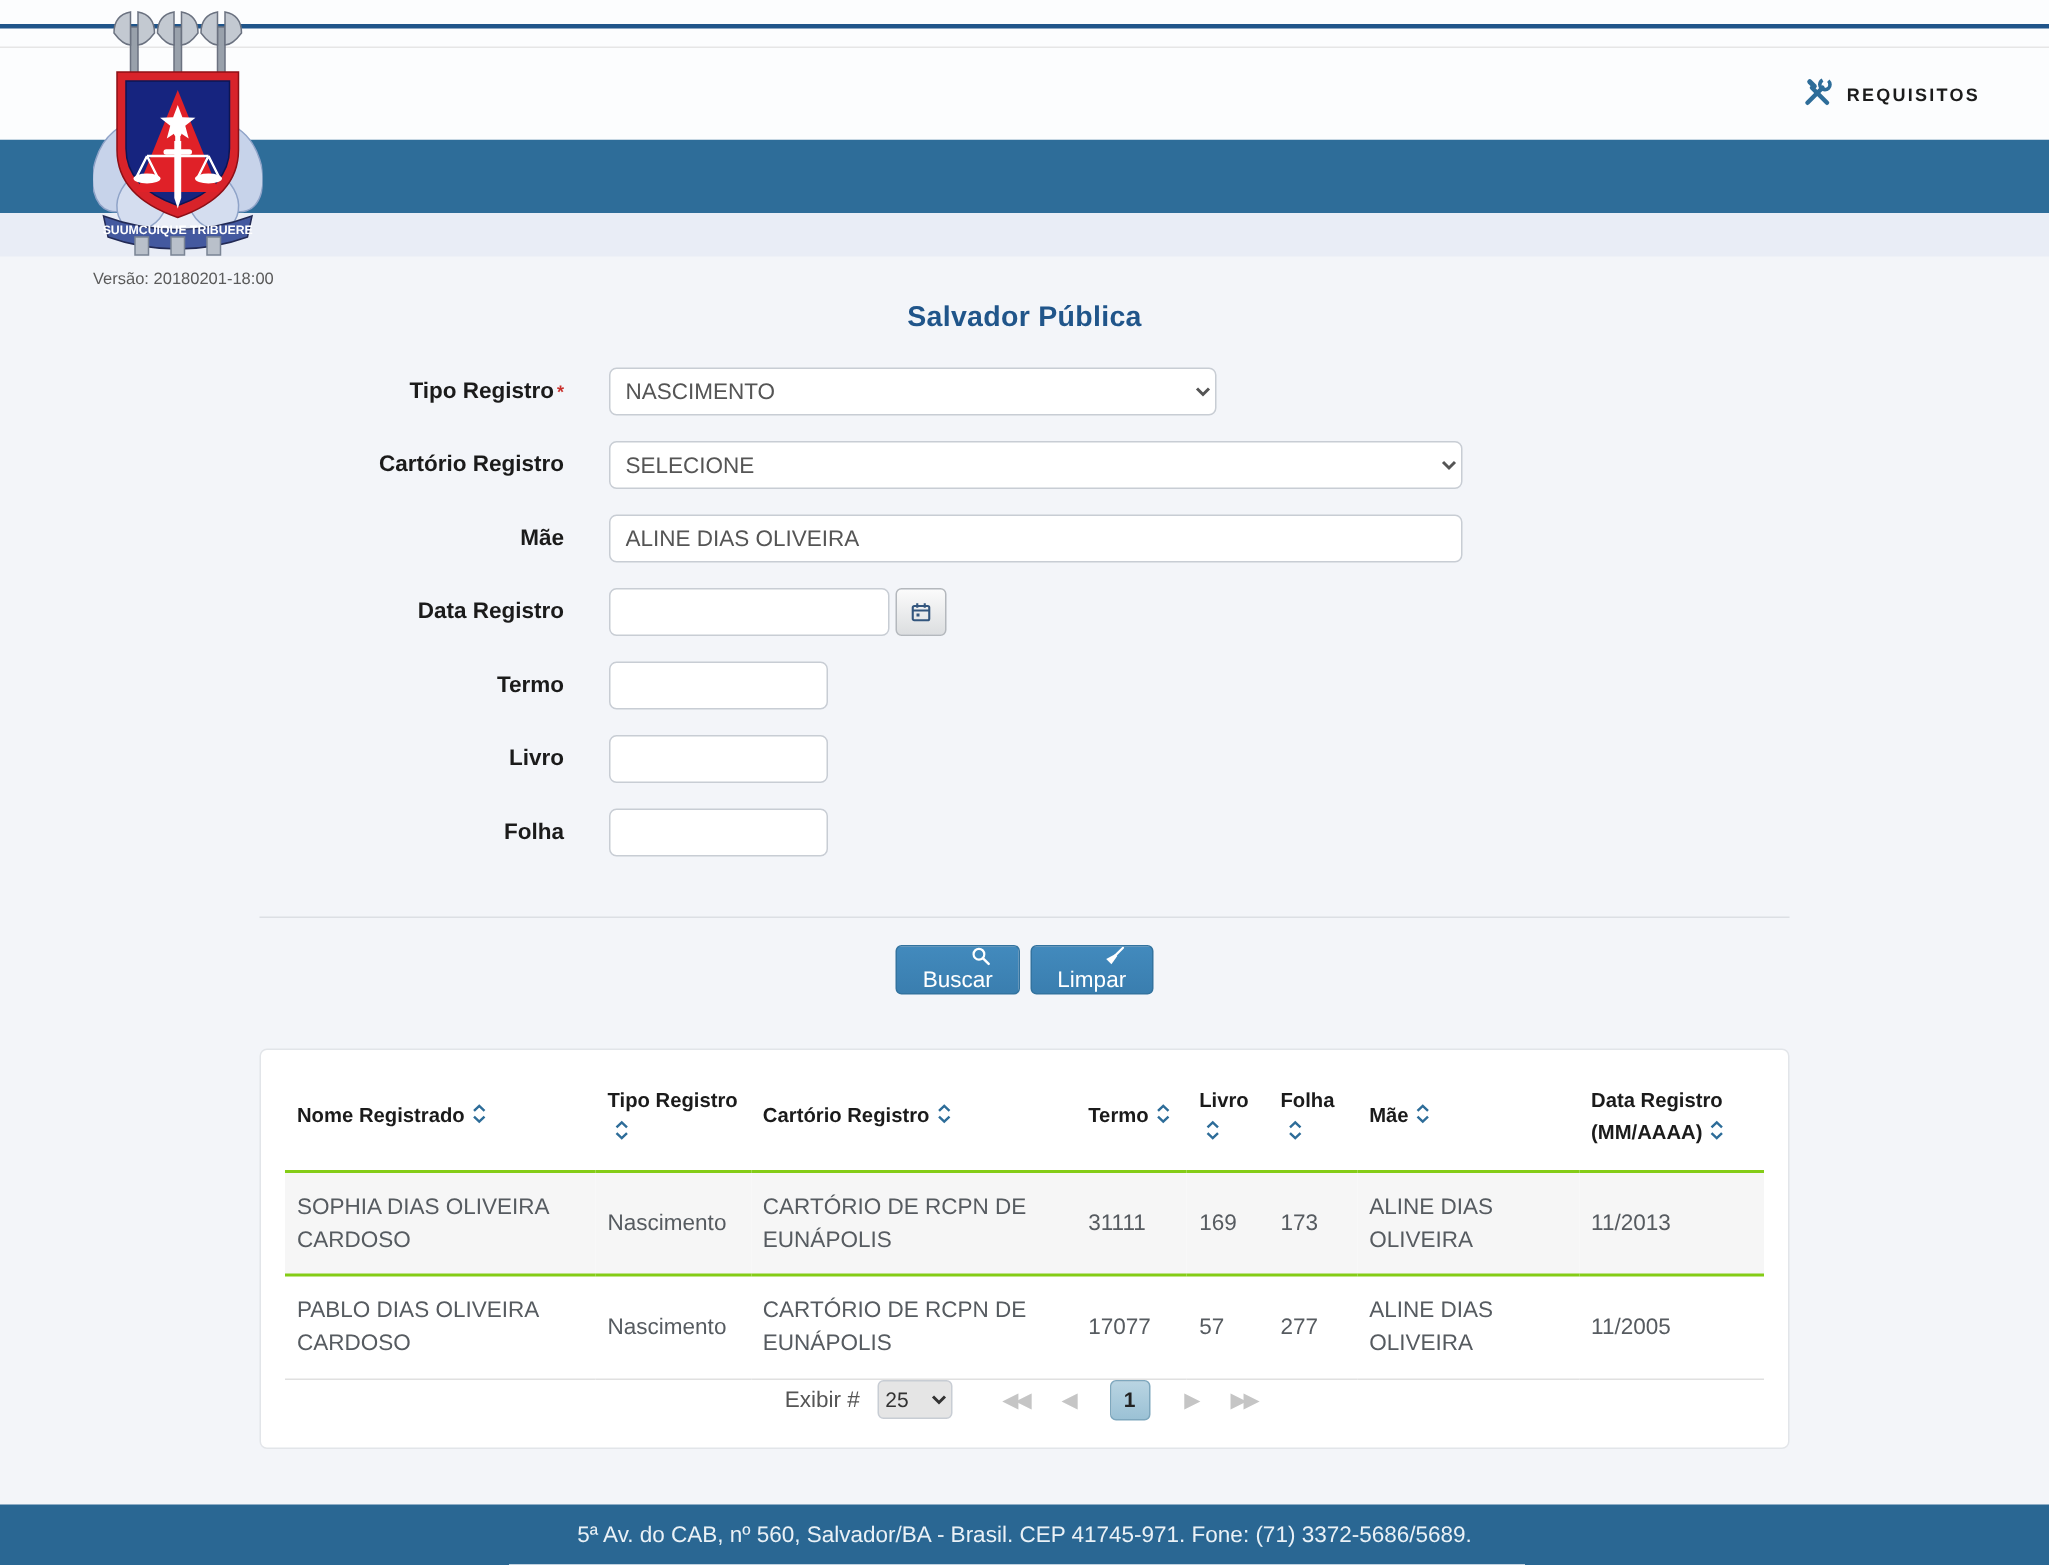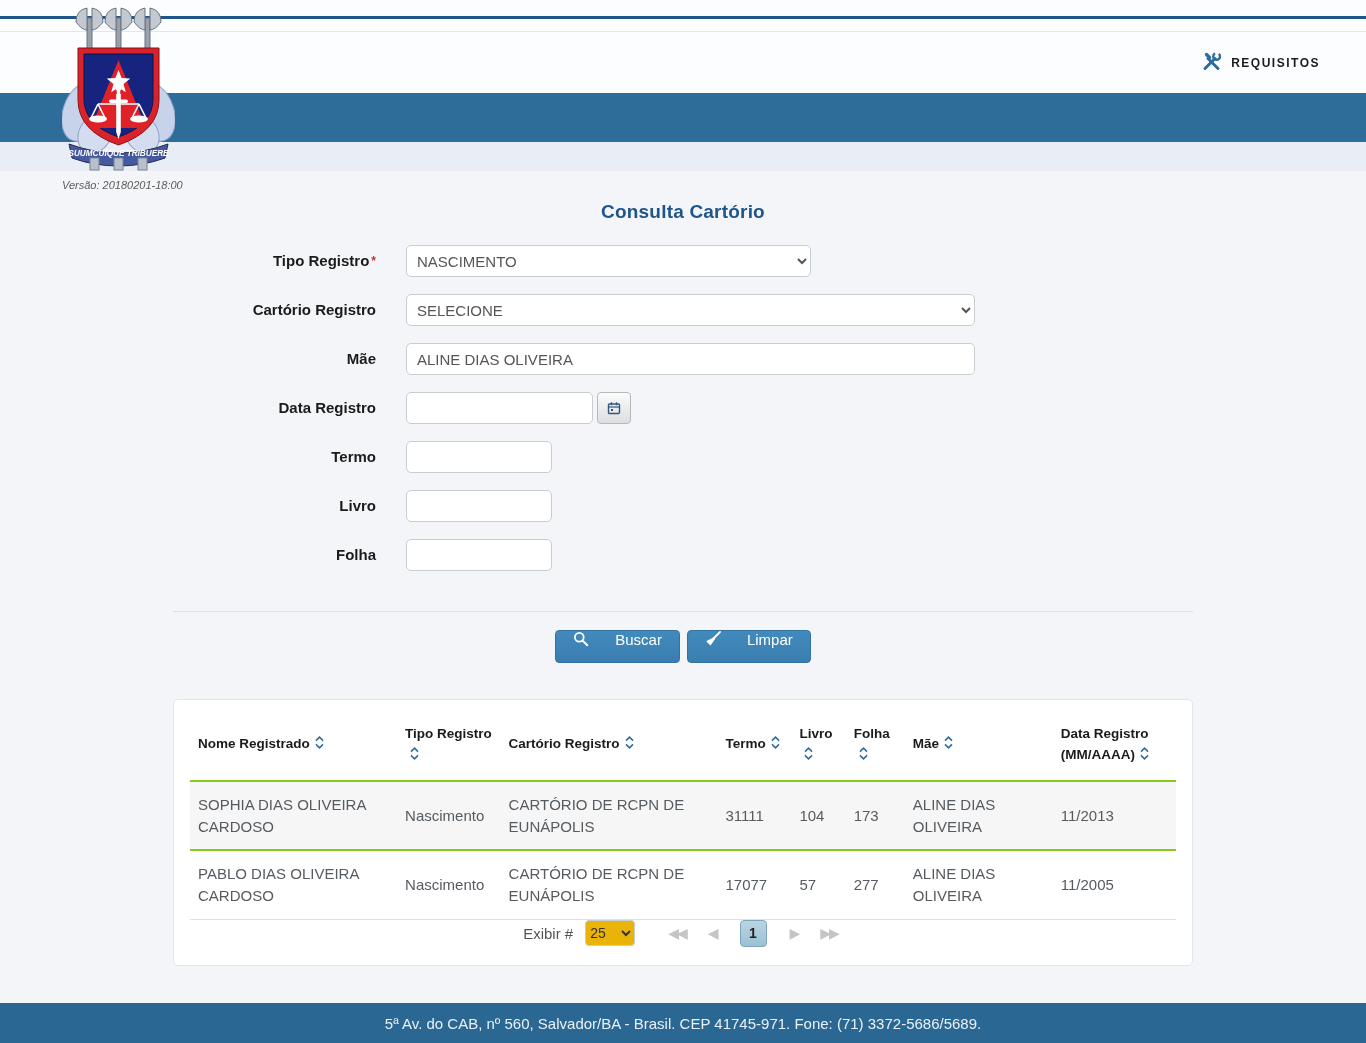--- a/index.html
+++ b/index.html
@@ -29,21 +29,21 @@
   }
   .requisitos-link {
     display:inline-flex; align-items:center; gap:9px;
     font-size:12px; font-weight:bold; color:#1c1c1c; letter-spacing:1.5px;
     text-decoration:none; cursor:pointer;
   }
   .blue-band { height:49px; background:#2e6d99; }
   .light-band { height:29px; background:#e9edf6; }
 
   
-  .logo-wrap { position:absolute; top:4px; left:62px; width:118px; z-index:10; text-align:left;font-style:italic; }
+  .logo-wrap { position:absolute; top:4px; left:62px; width:118px; z-index:10; text-align:left; }
   .logo-version { font-size:11px; color:#5a5a5a; margin-top:3px; white-space:nowrap; }
 
   
   .main-col { width:1020px; margin:0 auto; flex:0 0 auto; }
   .page-title { margin-top:30px; text-align:center; font-size:19px; font-weight:bold; color:#20558a; letter-spacing:.2px; }
 
   .form-area { margin-top:22px; }
   .form-row { display:flex; margin-bottom:17px; align-items:flex-end; }
   .form-label {
     flex:0 0 233px; text-align:right; padding-right:30px;
@@ -64,25 +64,25 @@
   .cal-btn {
     width:34px; height:32px; border:1px solid #b4b8bd; border-radius:4px;
     background:linear-gradient(#fbfbfb,#dcdee0);
     display:flex; align-items:center; justify-content:center; cursor:pointer;
   }
 
   .divider { margin-top:40px; border-top:1px solid #dcdfe4; }
 
   .btn-row { margin-top:18px; display:flex; justify-content:center; gap:7px; }
   .btn {
-    display:inline-flex; align-items:flex-start; gap:26px;
+    display:inline-flex; align-items:flex-end; gap:1px;
     height:33px; padding:0 17px;
     background:linear-gradient(#428abd,#3a7eaf);
     border:1px solid #33739f; border-radius:4px;
-    color:#fff; font-size:15px; font-family:"Liberation Sans", sans-serif; cursor:pointer;
+    color:#fff; font-size:15px; font-family:"Liberation Sans", sans-serif; cursor:pointer;flex-direction:column;
   }
 
   
   .table-panel {
     margin-top:36px; background:#fff;
     border:1px solid #e2e5e9; border-radius:5px;
     padding:14px 16px 12px;
   }
   table.results { width:100%; border-collapse:collapse; table-layout:fixed; }
   th {
@@ -98,21 +98,21 @@
   tbody tr:last-child { border-bottom:1px solid #e0e0e0; }
   tbody tr.odd { background:#f6f6f6; }
 
   .col-nome{width:21%;} .col-tipo{width:10.5%;} .col-cart{width:22%;}
   .col-termo{width:7.5%;} .col-livro{width:5.5%;} .col-folha{width:6%;}
   .col-mae{width:15%;} .col-data{width:12.5%;}
 
   
   .pagination { padding-bottom:6px; display:flex; justify-content:center; align-items:center; gap:12px; }
   .pag-label { font-size:15px; color:#555; }
-  .pag-size { width:50px; height:26px; border:1px solid #c8cdd4; border-radius:4px; font-size:14px; color:#333; margin-right:16px; background:#eab308; }
+  .pag-size { width:50px; height:26px; border:1px solid #c8cdd4; border-radius:4px; font-size:14px; color:#333; margin-right:16px; background:#e5e5e5; }
   .pag-arrow { color:#c5c5c5; font-size:14px; letter-spacing:-2px; cursor:pointer; user-select:none; padding:0 5px; }
   .pag-page {
     width:27px; height:27px; margin:0 6px;
     background:linear-gradient(#b9d4e2,#9bc1d5);
     border:1px solid #7ea7bd; border-radius:4px;
     display:flex; align-items:center; justify-content:center;
     font-size:14px; font-weight:bold; color:#222; cursor:pointer;
   }
 
   
@@ -193,21 +193,21 @@
           </svg>
         </span>
         <span>REQUISITOS</span>
       </a>
     </div>
   </div>
   <div class="blue-band"></div>
   <div class="light-band"></div>
 
   <div class="main-col">
-    <div class="page-title">Consulta Cartório</div>
+    <div class="page-title">Salvador Pública</div>
 
     <div class="form-area">
 
       <div class="form-row">
         <div class="form-label"><span>Tipo Registro</span><span class="req-star">*</span></div>
         <select class="ctl w-select1">
           <option>NASCIMENTO</option>
         </select>
       </div>
 
@@ -303,21 +303,21 @@
                     <path d="M2 5.6 L5.5 2.2 L9 5.6 M2 9.4 L5.5 12.8 L9 9.4" stroke="#2e6d99" stroke-width="1.6" fill="none"></path>
                   </svg></span></th>
           </tr>
         </thead>
         <tbody>
           <tr class="odd">
             <td>SOPHIA DIAS OLIVEIRA CARDOSO</td>
             <td>Nascimento</td>
             <td>CARTÓRIO DE RCPN DE EUNÁPOLIS</td>
             <td>31111</td>
-            <td>104</td>
+            <td>169</td>
             <td>173</td>
             <td>ALINE DIAS OLIVEIRA</td>
             <td>11/2013</td>
           </tr>
           <tr>
             <td>PABLO DIAS OLIVEIRA CARDOSO</td>
             <td>Nascimento</td>
             <td>CARTÓRIO DE RCPN DE EUNÁPOLIS</td>
             <td>17077</td>
             <td>57</td>

